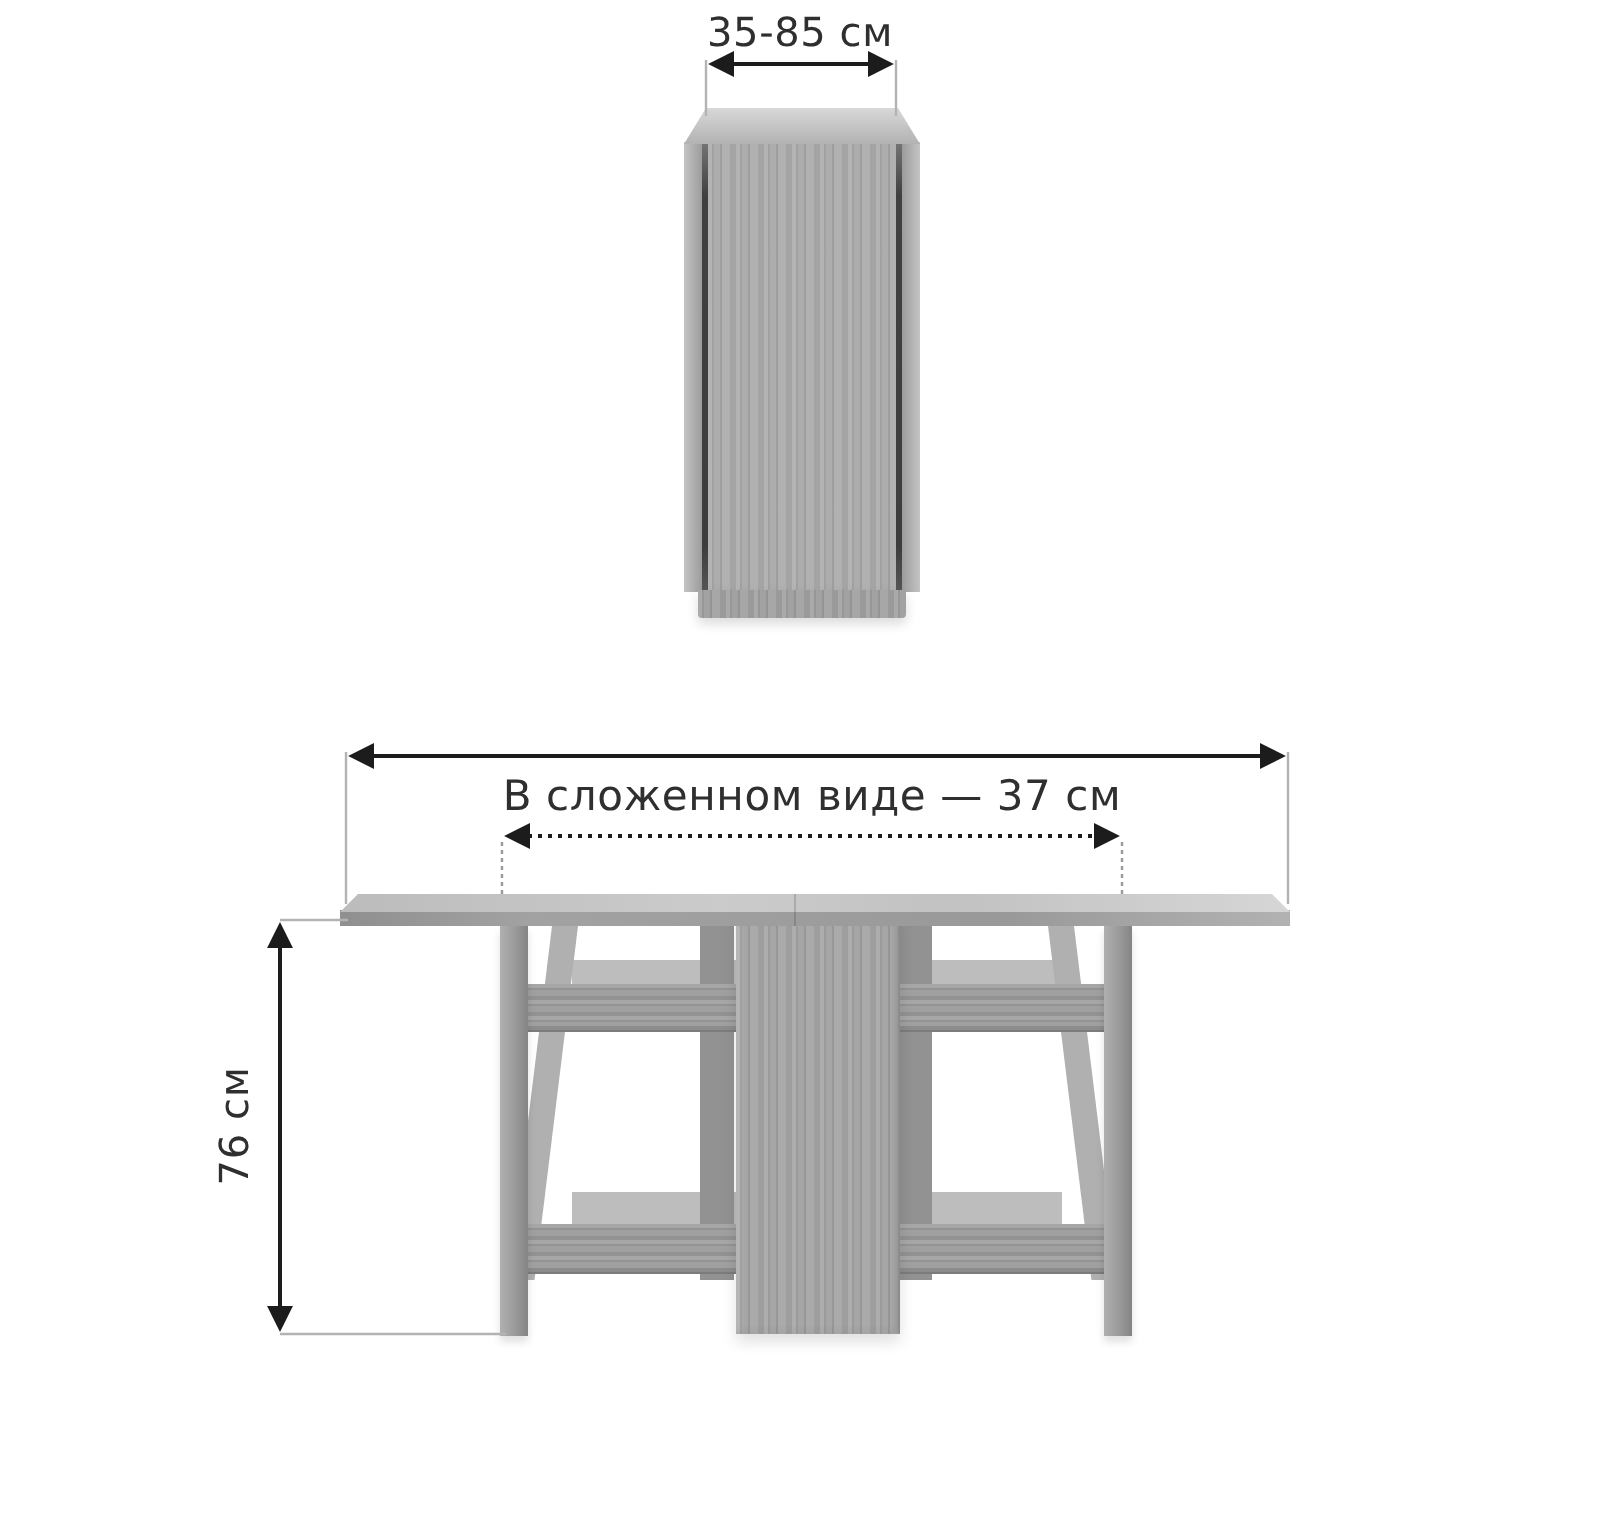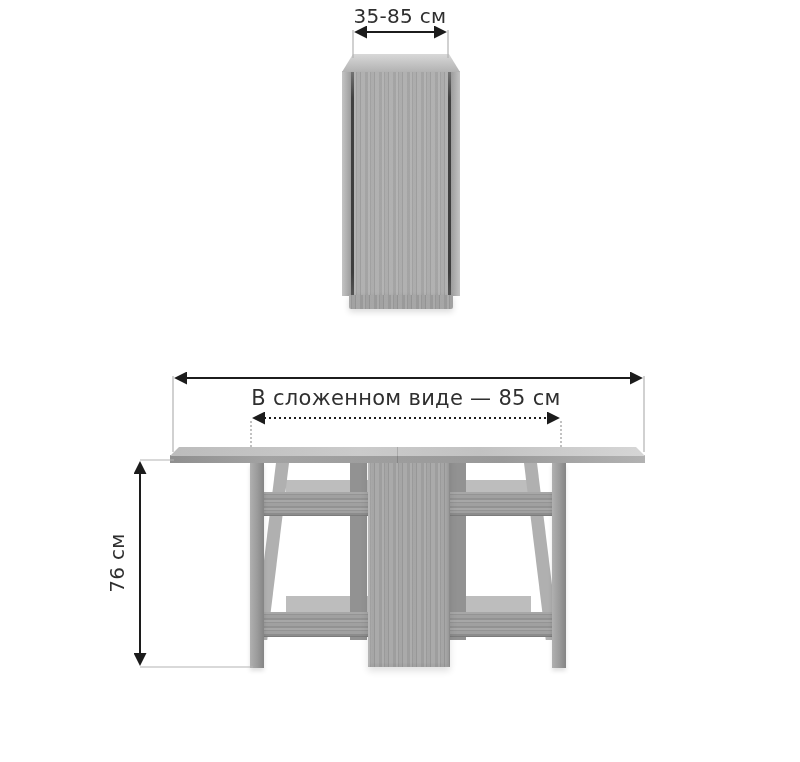--- a/index.html
+++ b/index.html
@@ -110,21 +110,21 @@
     clip-path:polygon(9px 0, 466px 0, 475px 100%, 0 100%);
     background:linear-gradient(90deg,#bcbcbc,#cbcbcb 40%,#c2c2c2 65%,#d6d6d6);}
   .ut-top-seam{left:397px;top:447px;width:1px;height:16px;background:rgba(0,0,0,0.14);}
 </style>
 </head>
 <body>
 
 <div class="canvas">
 
   <div class="dim-label lbl-top">35-85 см</div>
-  <div class="dim-label lbl-folded">В сложенном виде — 85 см</div>
+  <div class="dim-label lbl-folded">В сложенном виде — 37 см</div>
   <div class="dim-label lbl-height">76 см</div>
 
   <div class="folded-table">
     <div class="part ft-flap-left"></div>
     <div class="part ft-flap-right"></div>
     <div class="part ft-panel wood-v"></div>
     <div class="part ft-seam-left"></div>
     <div class="part ft-seam-right"></div>
     <div class="part ft-foot wood-v"></div>
     <div class="part ft-top"></div>

